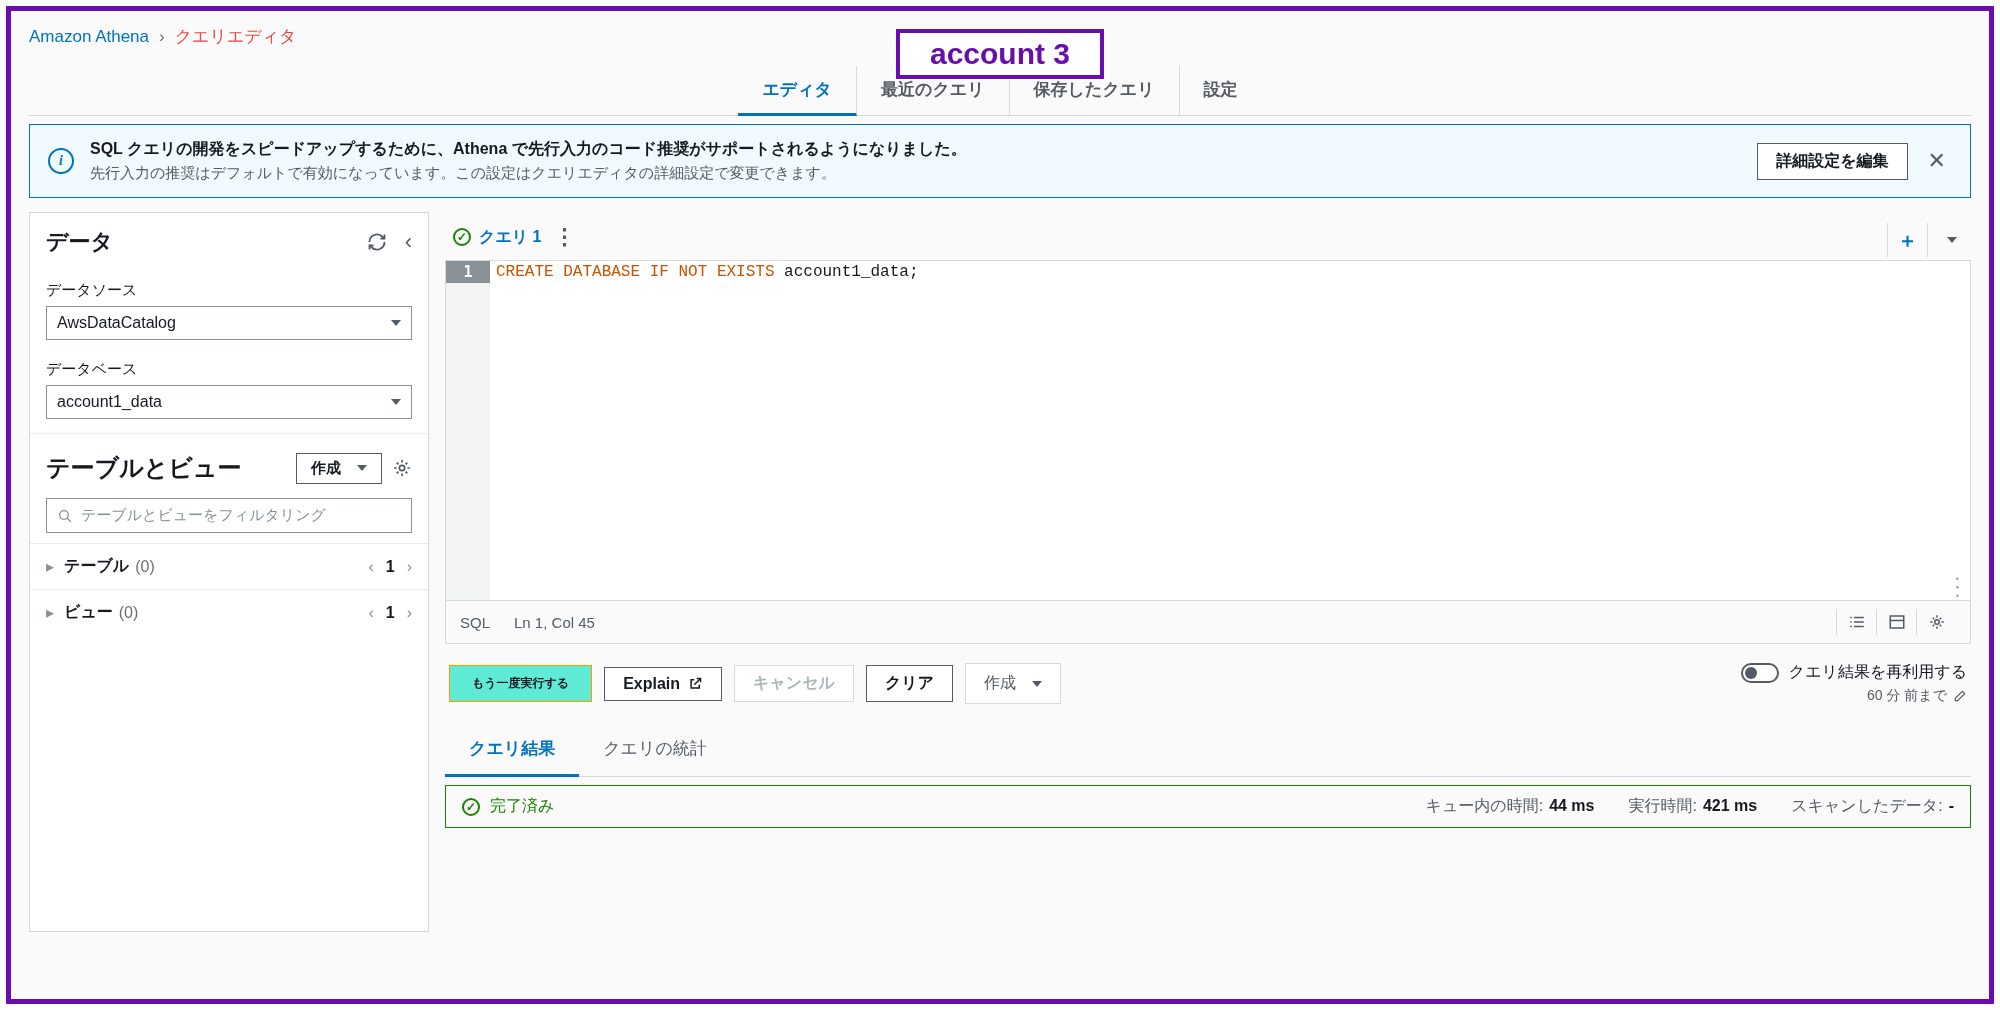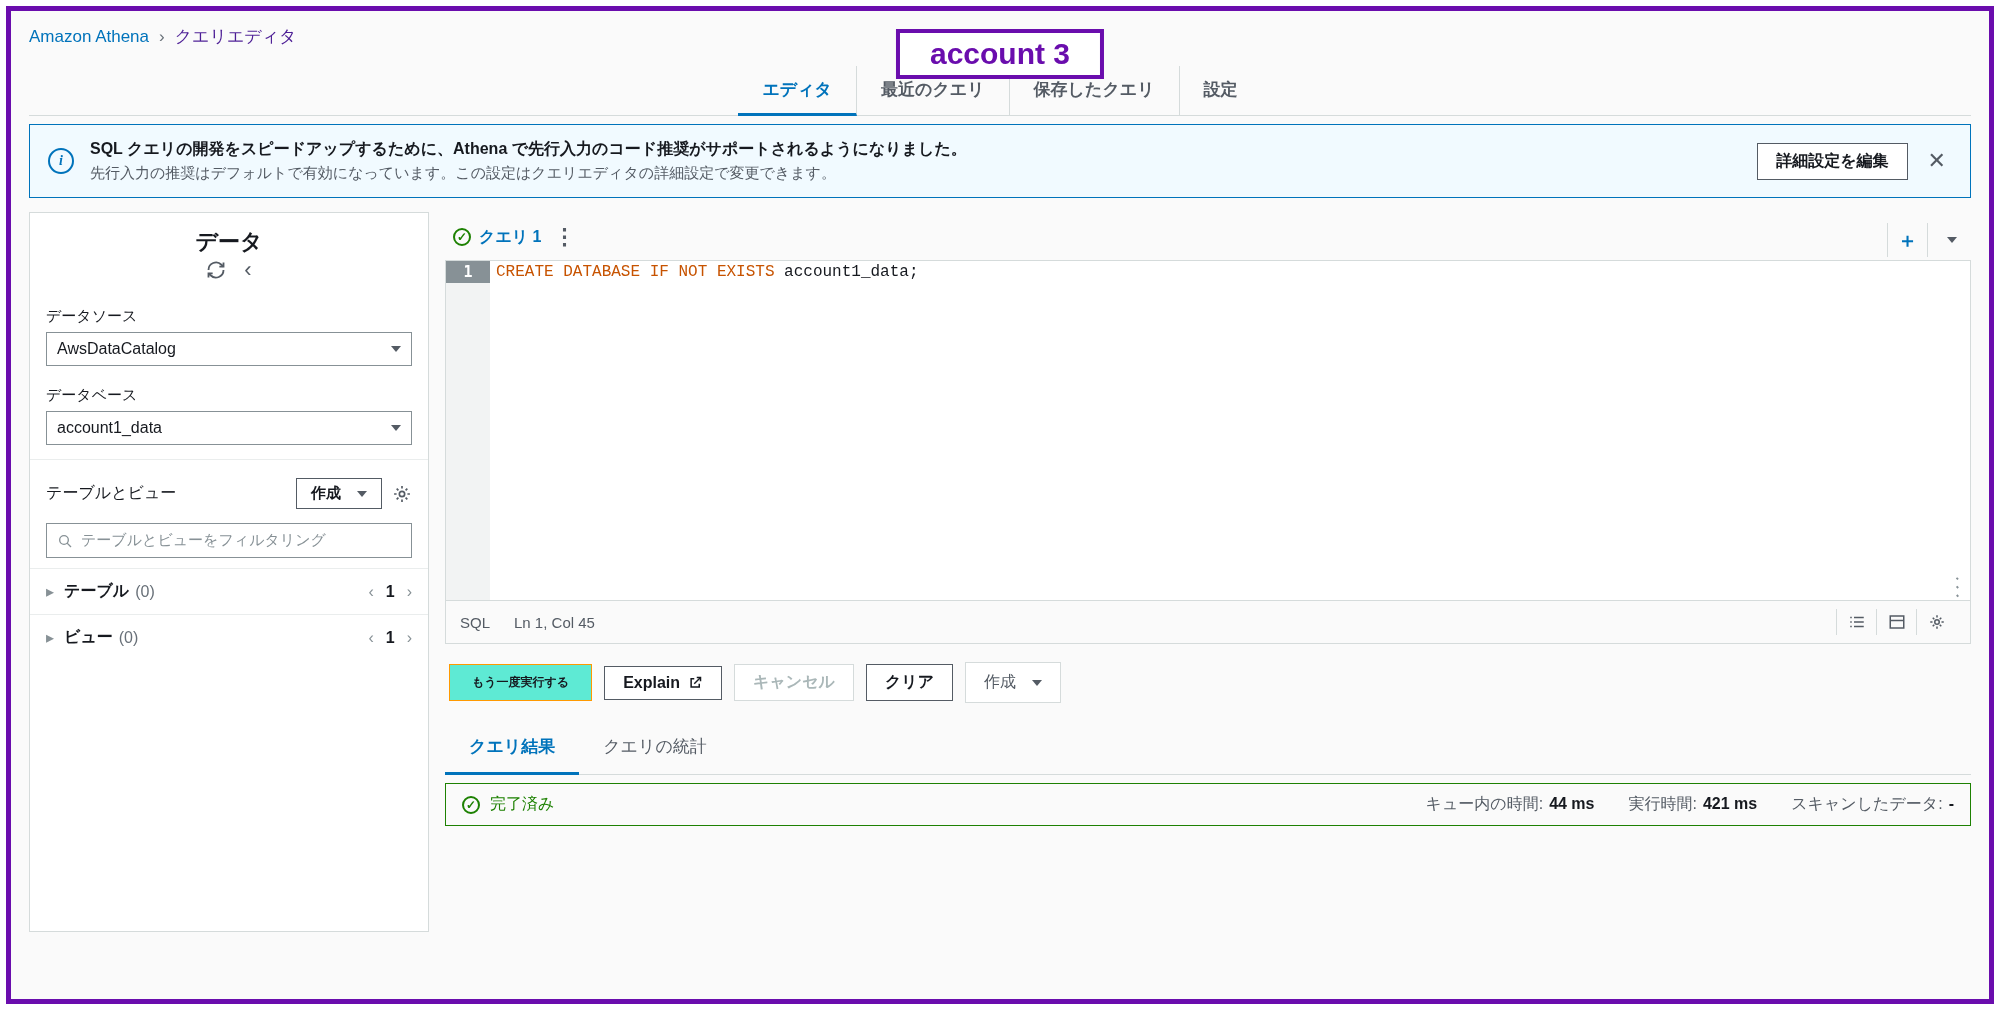--- a/index.html
+++ b/index.html
@@ -36,21 +36,21 @@
   
   .breadcrumb {
     display: flex;
     align-items: center;
     gap: 10px;
     font-size: 17px;
     margin-bottom: 18px;
   }
   .breadcrumb a { color: #0073bb; text-decoration: none; }
   .breadcrumb .sep { color: #687078; }
-  .breadcrumb .current { color: #4c1d95; }
+  .breadcrumb .current { color: #ef4444; }
   
   .topbar {
     display: flex;
     align-items: center;
     border-bottom: 1px solid #d5dbdb;
     margin-bottom: 8px;
     flex-direction: column;
   }
   .nav-tabs { display: flex; gap: 0; }
   .nav-tab {
@@ -122,34 +122,34 @@
   .side-panel {
     width: 400px;
     border: 1px solid #d5dbdb;
     background: #fff;
     display: flex;
     flex-direction: column;
   }
   .side-header {
     display: flex; align-items: center; justify-content: space-between;
     padding: 14px 16px;
-    font-size: 22px; font-weight: 700; flex-direction: column;
+    font-size: 22px; font-weight: 700;
   }
   .side-header-icons { display: flex; gap: 18px; color: #545b64; }
   .icon-btn { cursor: pointer; display: flex; align-items: center; justify-content: center; }
   .refresh-svg { width: 20px; height: 20px; }
   .collapse-chevron { font-size: 22px; font-weight: 400; }
   .side-section { padding: 10px 16px; }
   .side-label { font-size: 15px; color: #16191f; margin-bottom: 6px; }
   .divider { height: 1px; background: #eaeded; margin: 4px 0; }
   .tv-header {
     display: flex; align-items: center; justify-content: space-between;
     padding: 14px 16px;
   }
-  .tv-header .title { font-size: 16px; font-weight: 400; }
+  .tv-header .title { font-size: 24px; font-weight: 700; }
   .tv-header-actions { display: flex; align-items: center; gap: 10px; }
   .gear-svg { width: 20px; height: 20px; }
   .filter-wrap { padding: 0 16px 10px 16px; }
   .filter-input {
     display: flex; align-items: center; gap: 8px;
     border: 1px solid #879196; padding: 7px 10px; color: #879196;
     font-size: 15px;
   }
   .search-svg { width: 16px; height: 16px; flex-shrink: 0; }
   .tv-row {
@@ -437,20 +437,32 @@
               <path d="M20 4 10 14"></path>
               <path d="M18 14v5H5V6h5"></path>
           </svg>
         </button>
         <button class="btn btn-disabled">キャンセル</button>
         <button class="btn">クリア</button>
         <div class="btn-ghost">
           <span>作成</span>
           <span class="caret-down"></span>
         </div>
+        <div class="action-right">
+          <div class="toggle-row">
+            <div class="toggle"></div>
+            <span>クエリ結果を再利用する</span>
+          </div>
+          <div class="reuse-note">
+            <span>60 分 前まで</span>
+            <svg class="pencil-svg" viewBox="0 0 24 24" fill="none" stroke="#545b64" stroke-width="2">
+              <path d="M4 20h4L20 8l-4-4L4 16v4z"></path>
+            </svg>
+          </div>
+        </div>
       </div>
 
       <div class="result-tabs">
         <div class="result-tab active">クエリ結果</div>
         <div class="result-tab">クエリの統計</div>
       </div>
 
       <div class="result-status">
         <span class="check-circle">✓</span>
         <span class="label">完了済み</span>

